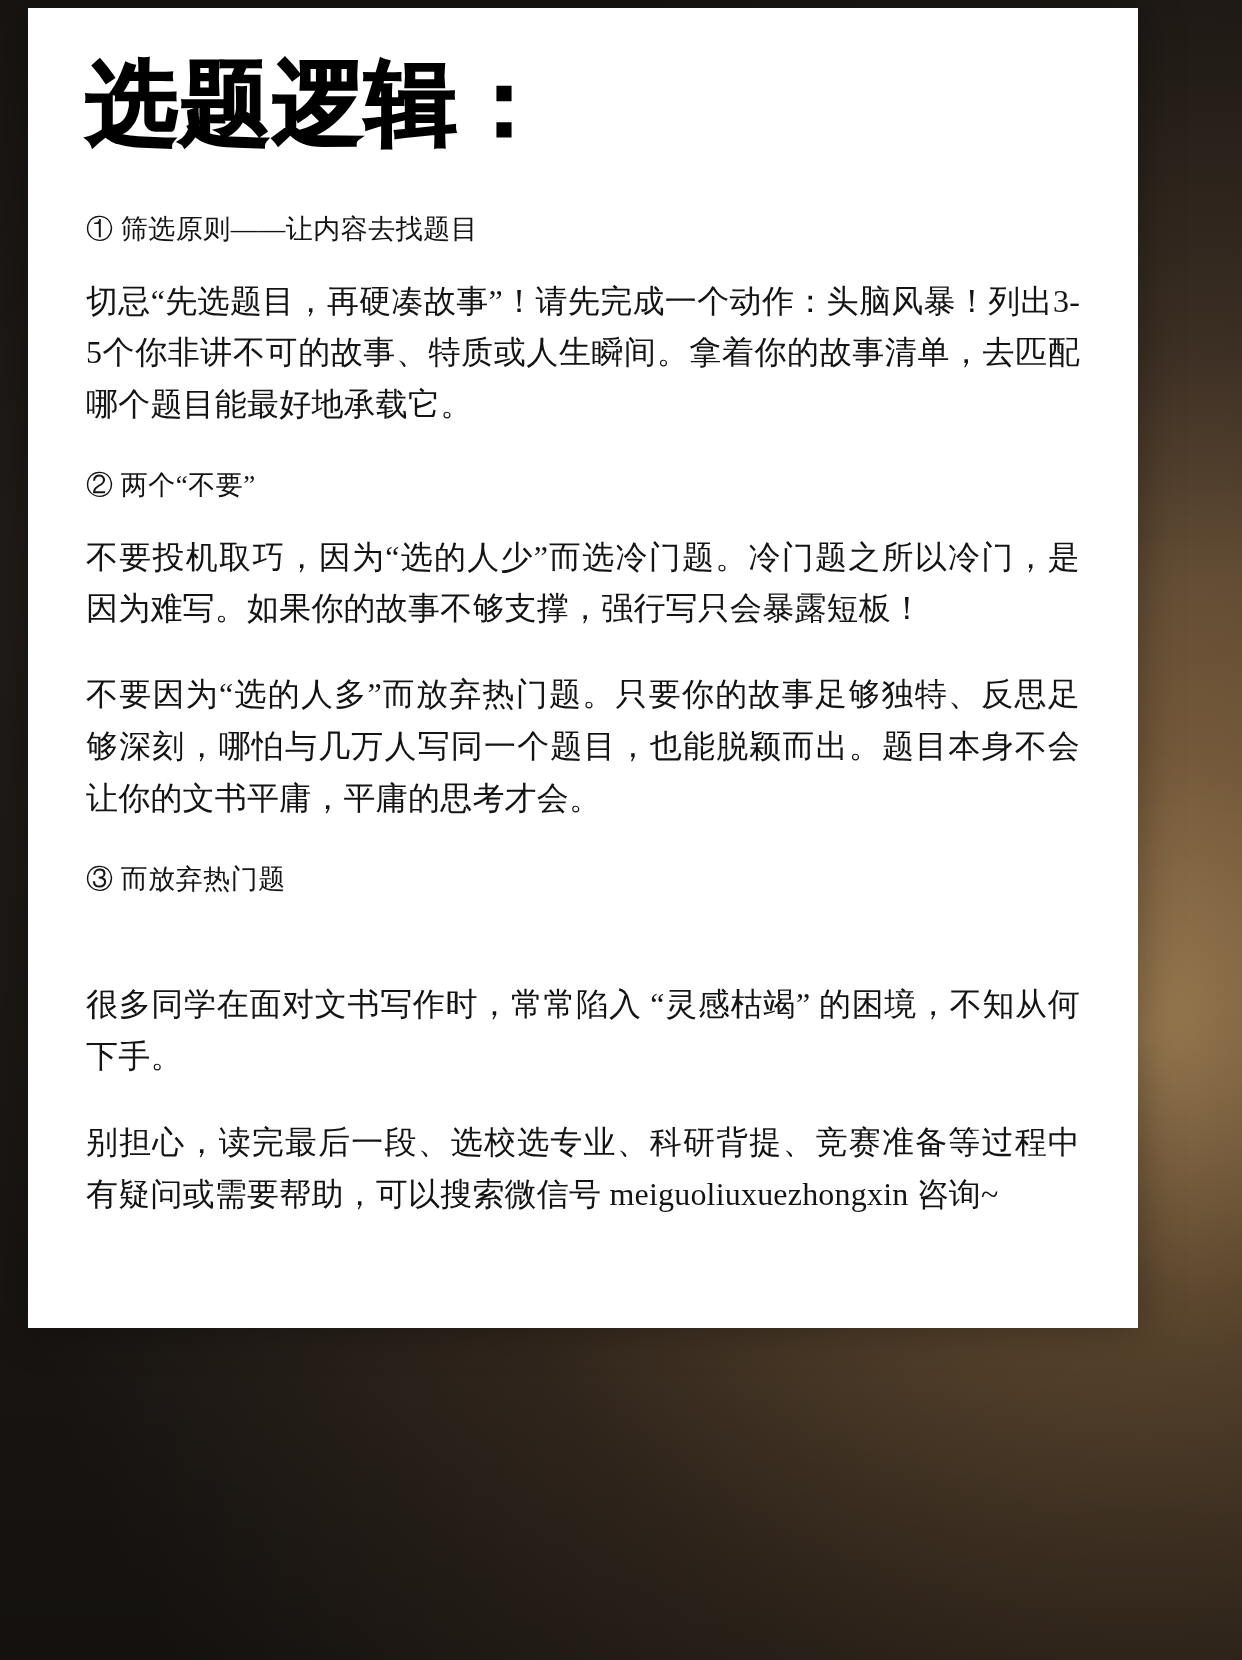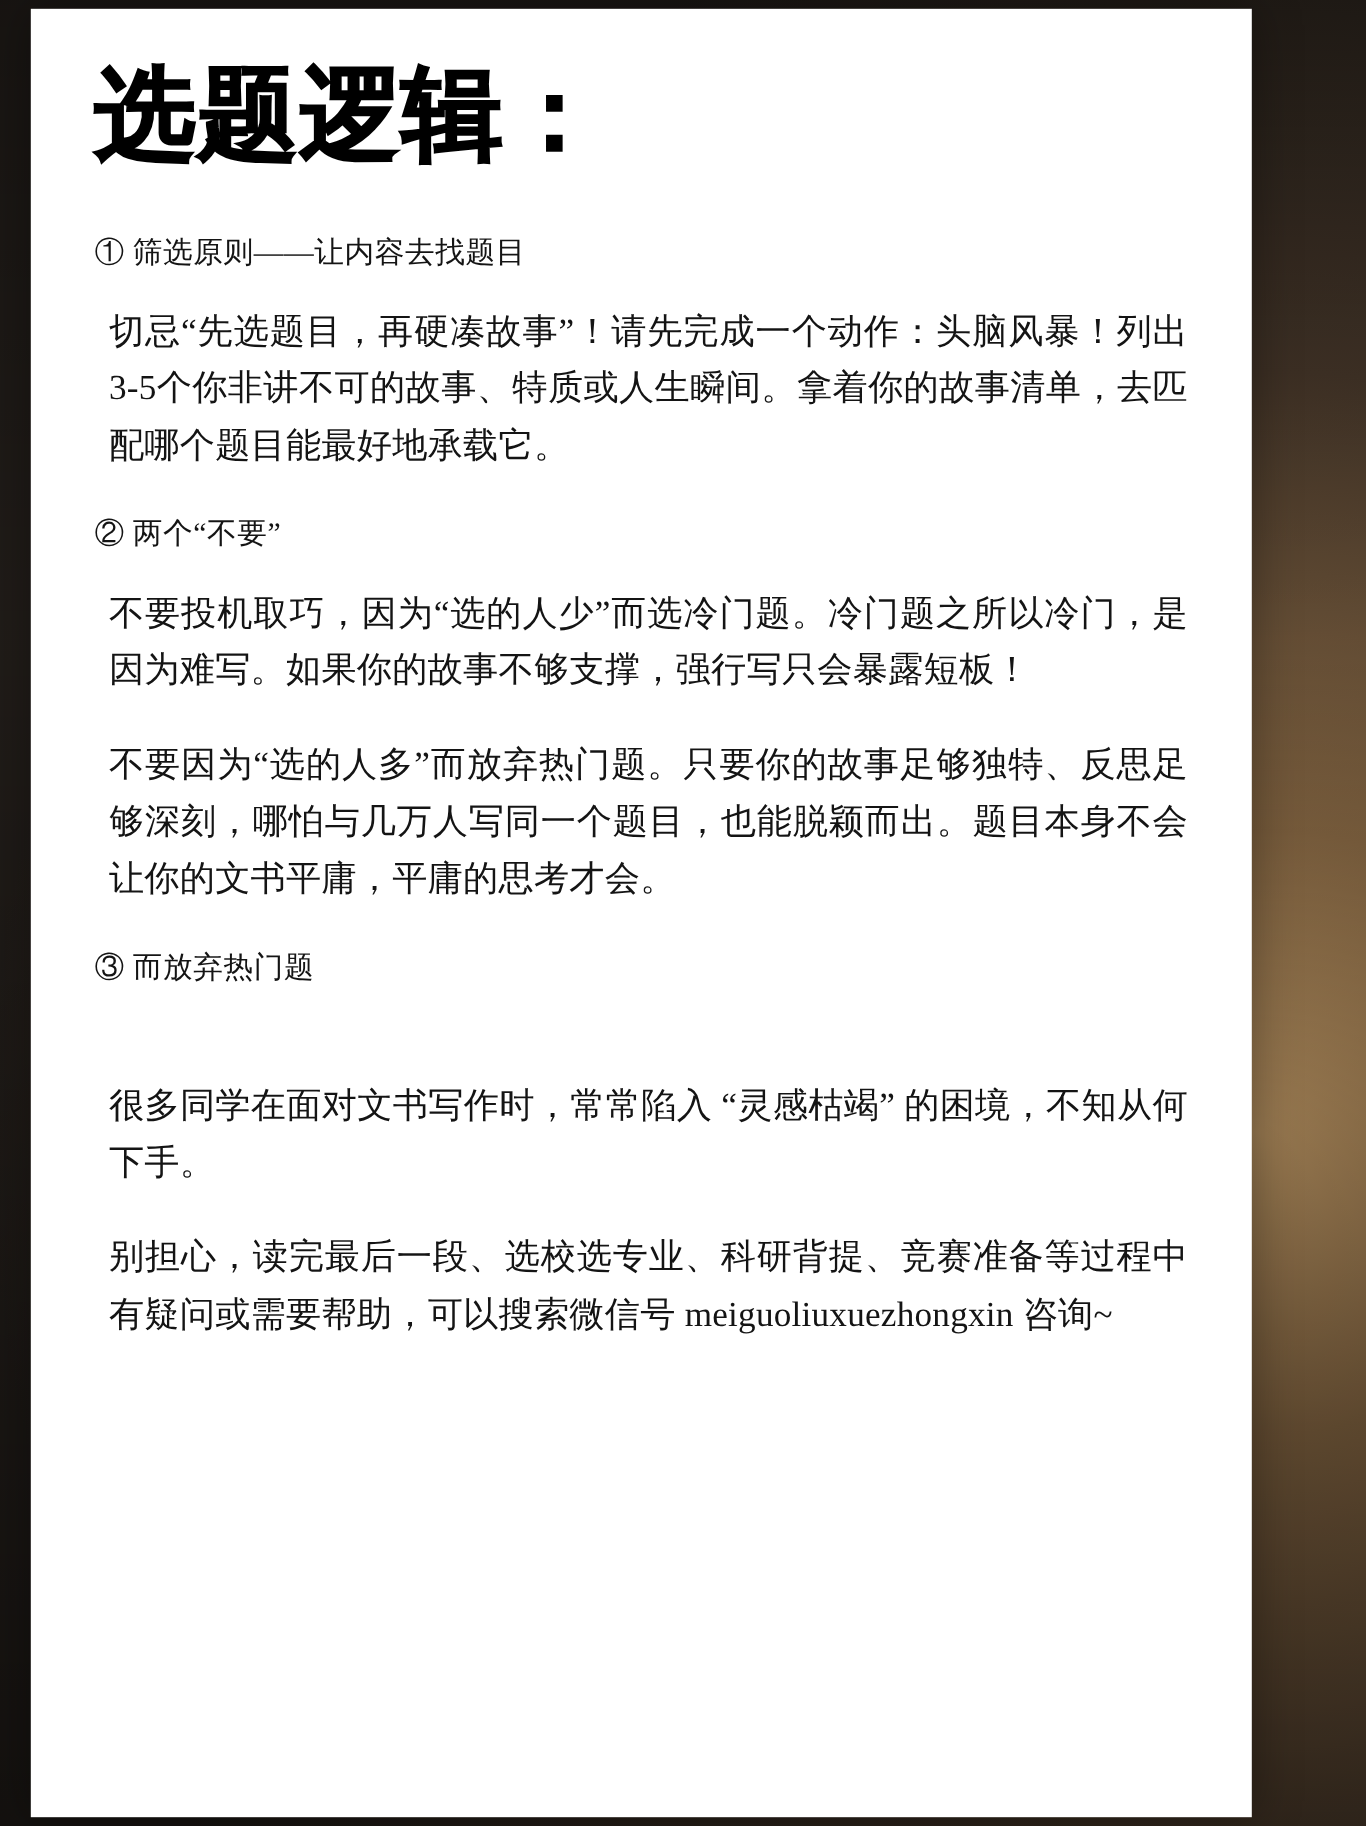--- a/index.html
+++ b/index.html
@@ -24,21 +24,21 @@
     content: "";
     position: absolute;
     inset: 0;
     background: linear-gradient(180deg, rgba(0,0,0,0.35), rgba(0,0,0,0.1) 35%, rgba(0,0,0,0.45));
   }
   .card {
     position: absolute;
     left: 28px;
     top: 8px;
     width: 1110px;
-    height: 1644px;
+    height: 1320px;
     background: #ffffff;
     box-shadow: 0 0 40px rgba(0,0,0,0.35);
     overflow: hidden;
   }
   .inner {
     padding: 44px 58px 0 58px;
   }
   .title {
     font-family: "DejaVu Sans", sans-serif;
     font-weight: 700;
@@ -53,21 +53,21 @@
     font-size: 27px;
     line-height: 1.5;
     color: #141414;
     margin: 0 0 26px 0;
     letter-spacing: 0.5px;
   }
   .para {
     font-size: 32px;
     line-height: 1.62;
     color: #141414;
-    margin: 0 0 34px 13px;
+    margin: 0 0 34px 0;
     letter-spacing: 0.2px;
     text-align: justify;
     text-justify: inter-ideograph;
   }
   .para.tight {
     margin-bottom: 30px;
   }
   .spacer {
     height: 54px;
   }

